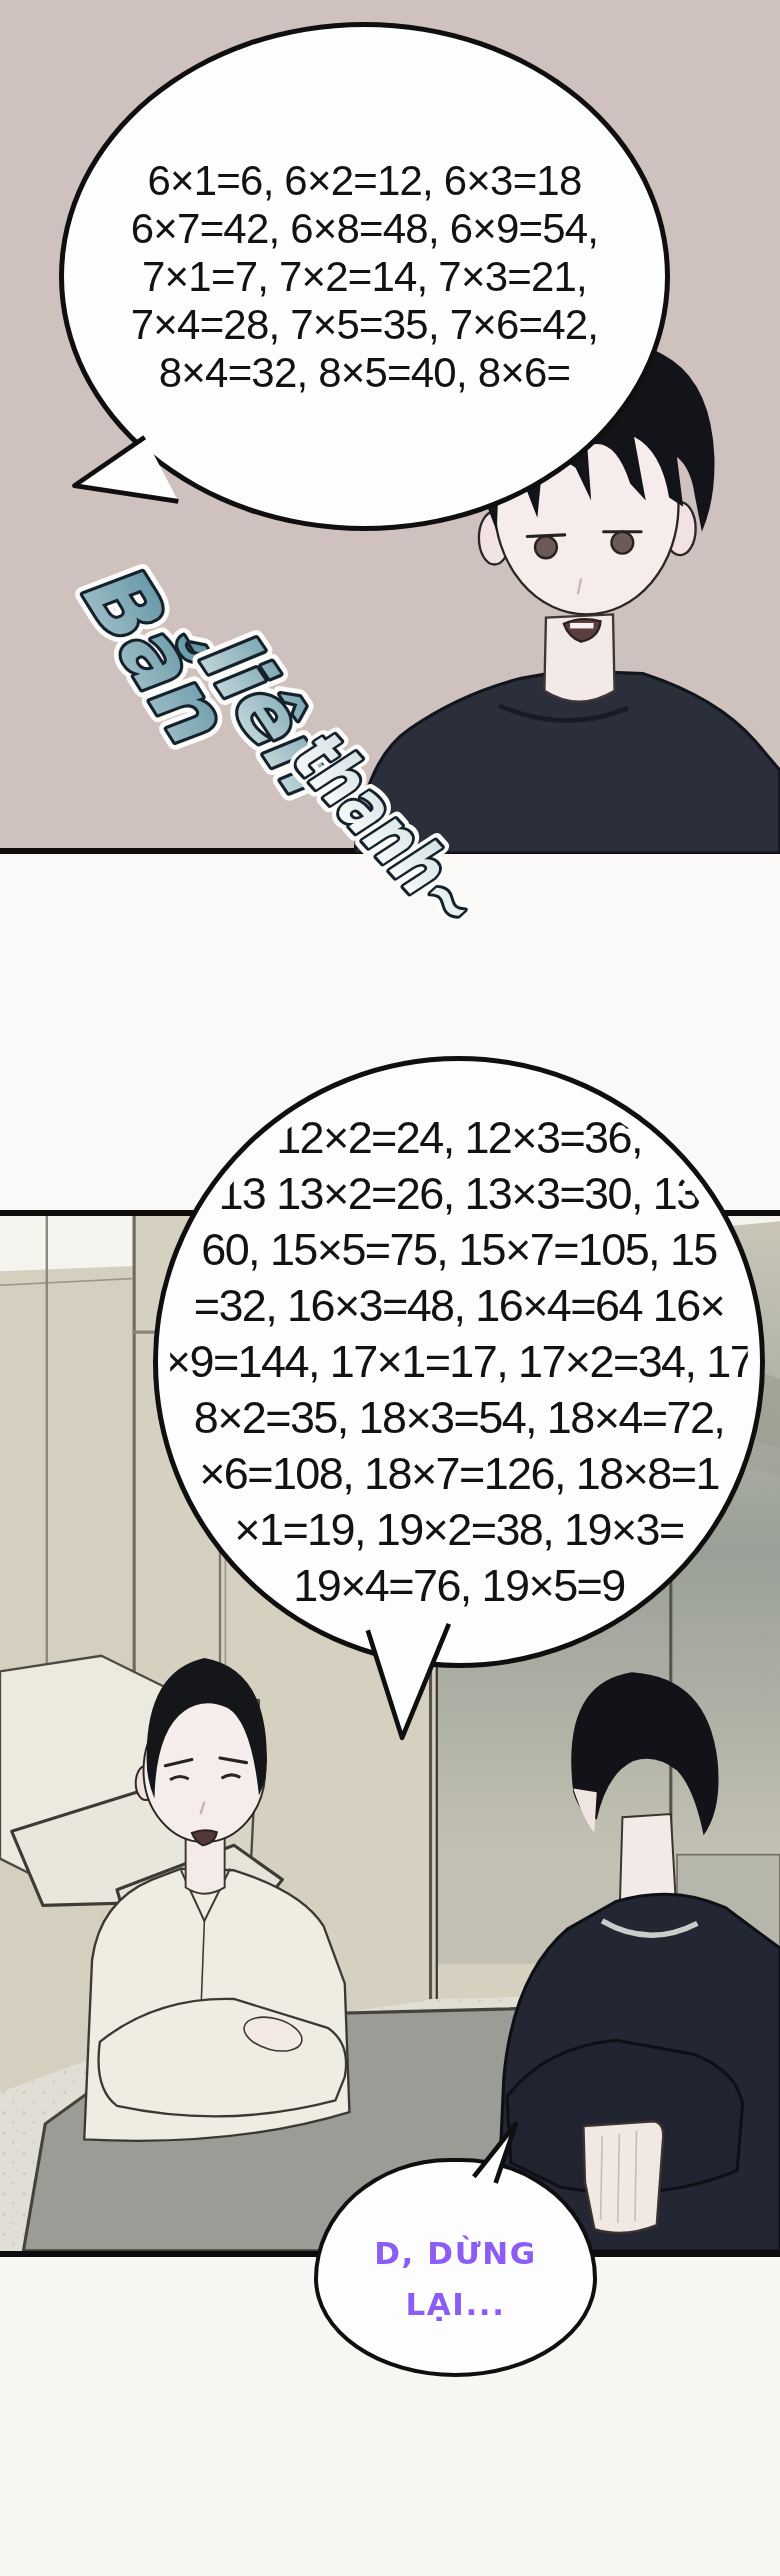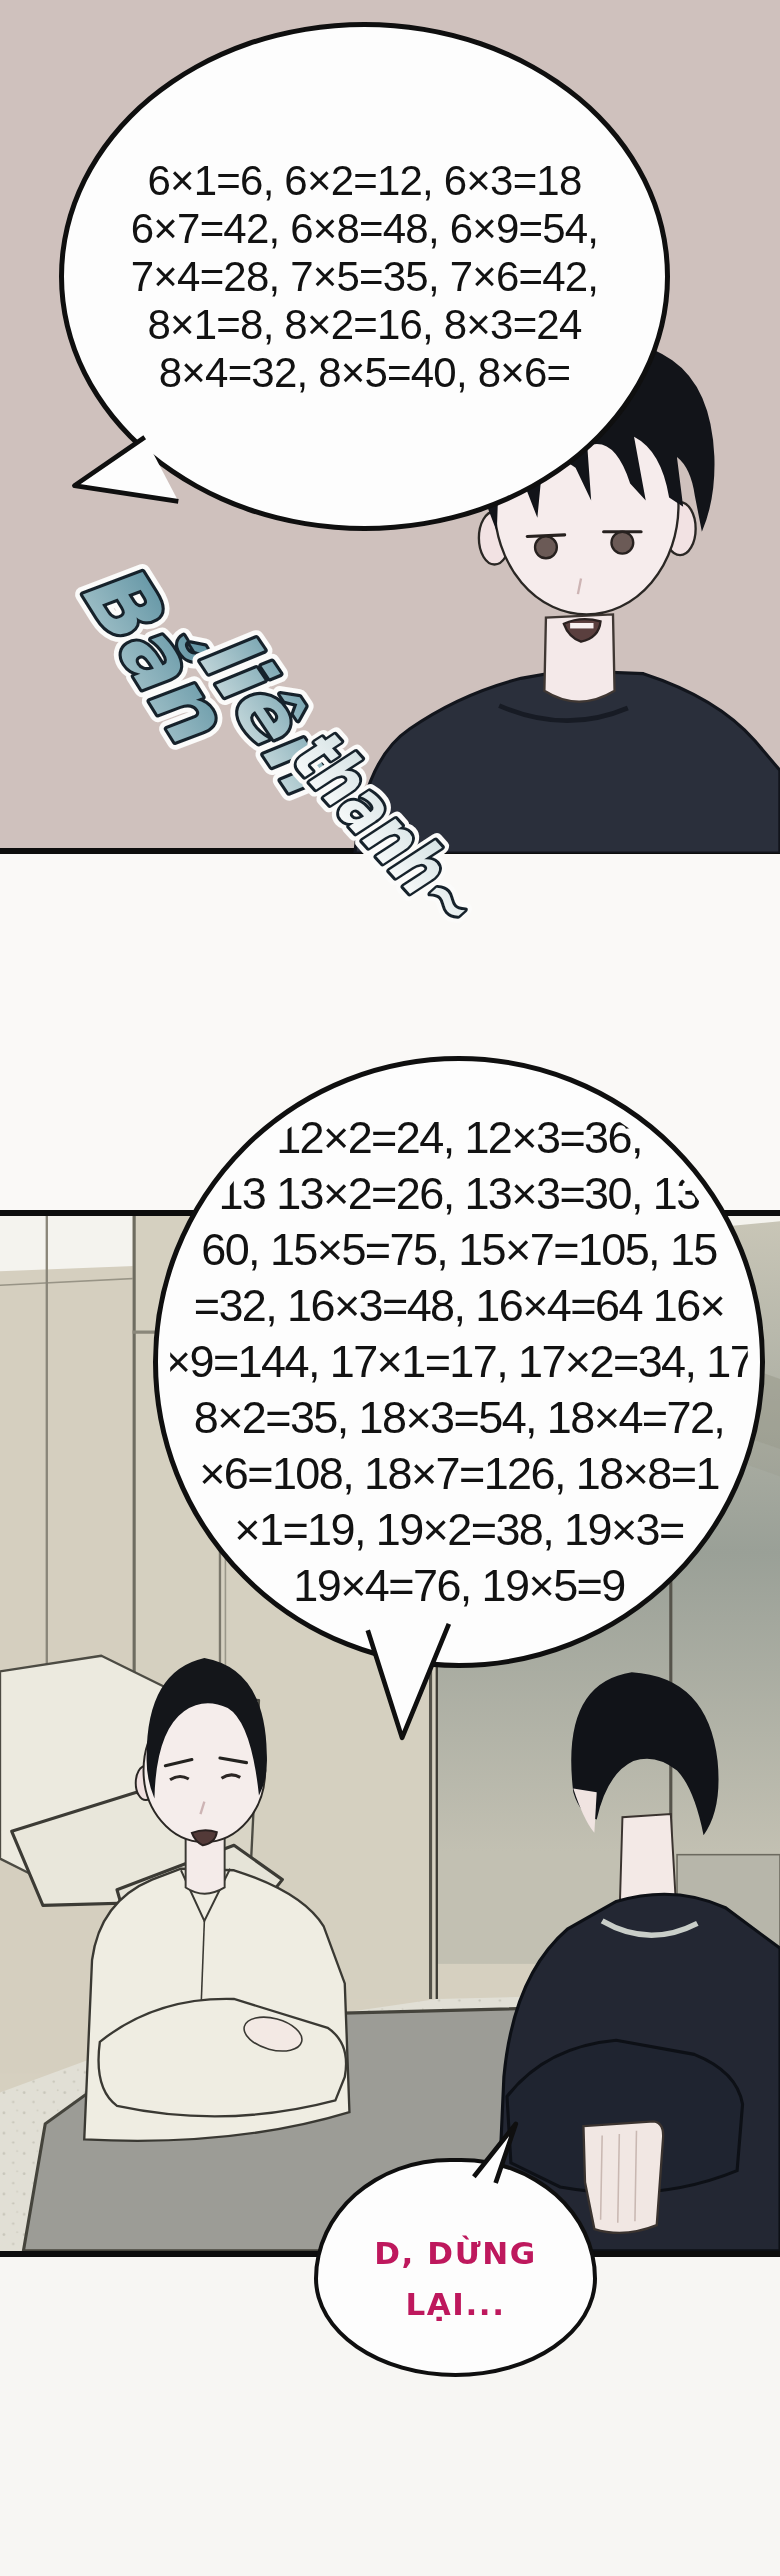--- a/index.html
+++ b/index.html
@@ -18,21 +18,21 @@
   .bubble-clip{position:absolute;inset:0;clip-path:ellipse(48% 48% at 50% 50%);
                display:flex;flex-direction:column;justify-content:center;align-items:center;}
   .mult-line{white-space:nowrap;color:#121212;letter-spacing:-0.8px;}
   #bubble1{left:59px;top:22px;width:601px;height:499px;}
   #bubble1 .mult-line{font-size:42px;line-height:48px;}
   #bubble2{left:153px;top:1056px;width:602px;height:602px;}
   #bubble2 .mult-line{font-size:45px;line-height:56px;letter-spacing:-1.6px;}
   #bubble3{left:314px;top:2158px;width:275px;height:211px;background:#fdfdfd;border:4.7px solid #0f0f0f;
            border-radius:48% 48% 50% 50% / 55% 55% 45% 45%;z-index:6;}
   #bubble3 .hand-line{font-family:"DejaVu Sans",sans-serif;font-weight:700;font-size:31px;
-                      line-height:51px;letter-spacing:1.6px;color:#be185d;text-align:center;}
+                      line-height:51px;letter-spacing:1.6px;color:#8b5cf6;text-align:center;}
   #bubble3-text{position:absolute;left:0;right:0;top:66px;}
   .tail-svg{overflow:visible;z-index:6;}
   #sfx-svg{left:0;top:468px;width:780px;height:515px;z-index:7;pointer-events:none;}
   #p1-char{left:0;top:0;width:780px;height:853px;z-index:3;}
   #p2-scene{left:0;top:0;width:780px;height:1036px;}
 </style>
 </head>
 <body>
 
 <div id="page">
@@ -59,22 +59,22 @@
       <path d="M745,742 L741,762" stroke="#cdb4b4" stroke-width="3"></path>
       <path d="M723,800 Q745,790 770,797 Q768,818 745,823 Q729,817 723,800 Z" fill="#5a3f3e" stroke="#2a2120" stroke-width="3"></path>
       <rect x="731" y="799" width="30" height="7" fill="#f7f1f1"></rect>
     </g>
   </svg>
 
   <div id="bubble1" class="abs bubble">
     <div class="bubble-clip">
       <div class="mult-line">6×1=6, 6×2=12, 6×3=18</div>
       <div class="mult-line">6×7=42, 6×8=48, 6×9=54,</div>
+      <div class="mult-line">7×1=7, 7×2=14, 7×3=21,</div>
       <div class="mult-line">7×4=28, 7×5=35, 7×6=42,</div>
-      <div class="mult-line">8×1=8, 8×2=16, 8×3=24</div>
       <div class="mult-line">8×4=32, 8×5=40, 8×6=</div>
     </div>
   </div>
   <svg class="abs tail-svg" style="left:47px;top:406px;width:172px;height:125px;" viewBox="0 0 220 160">
     <path d="M125,40 L35,102 L168,122" fill="#fdfdfd" stroke="#0f0f0f" stroke-width="6" stroke-linejoin="round"></path>
   </svg>
 
   <svg id="sfx-svg" class="abs" viewBox="0 0 1000 660">
     <defs>
       <linearGradient id="tealA" x1="0" y1="0" x2="0" y2="1">

